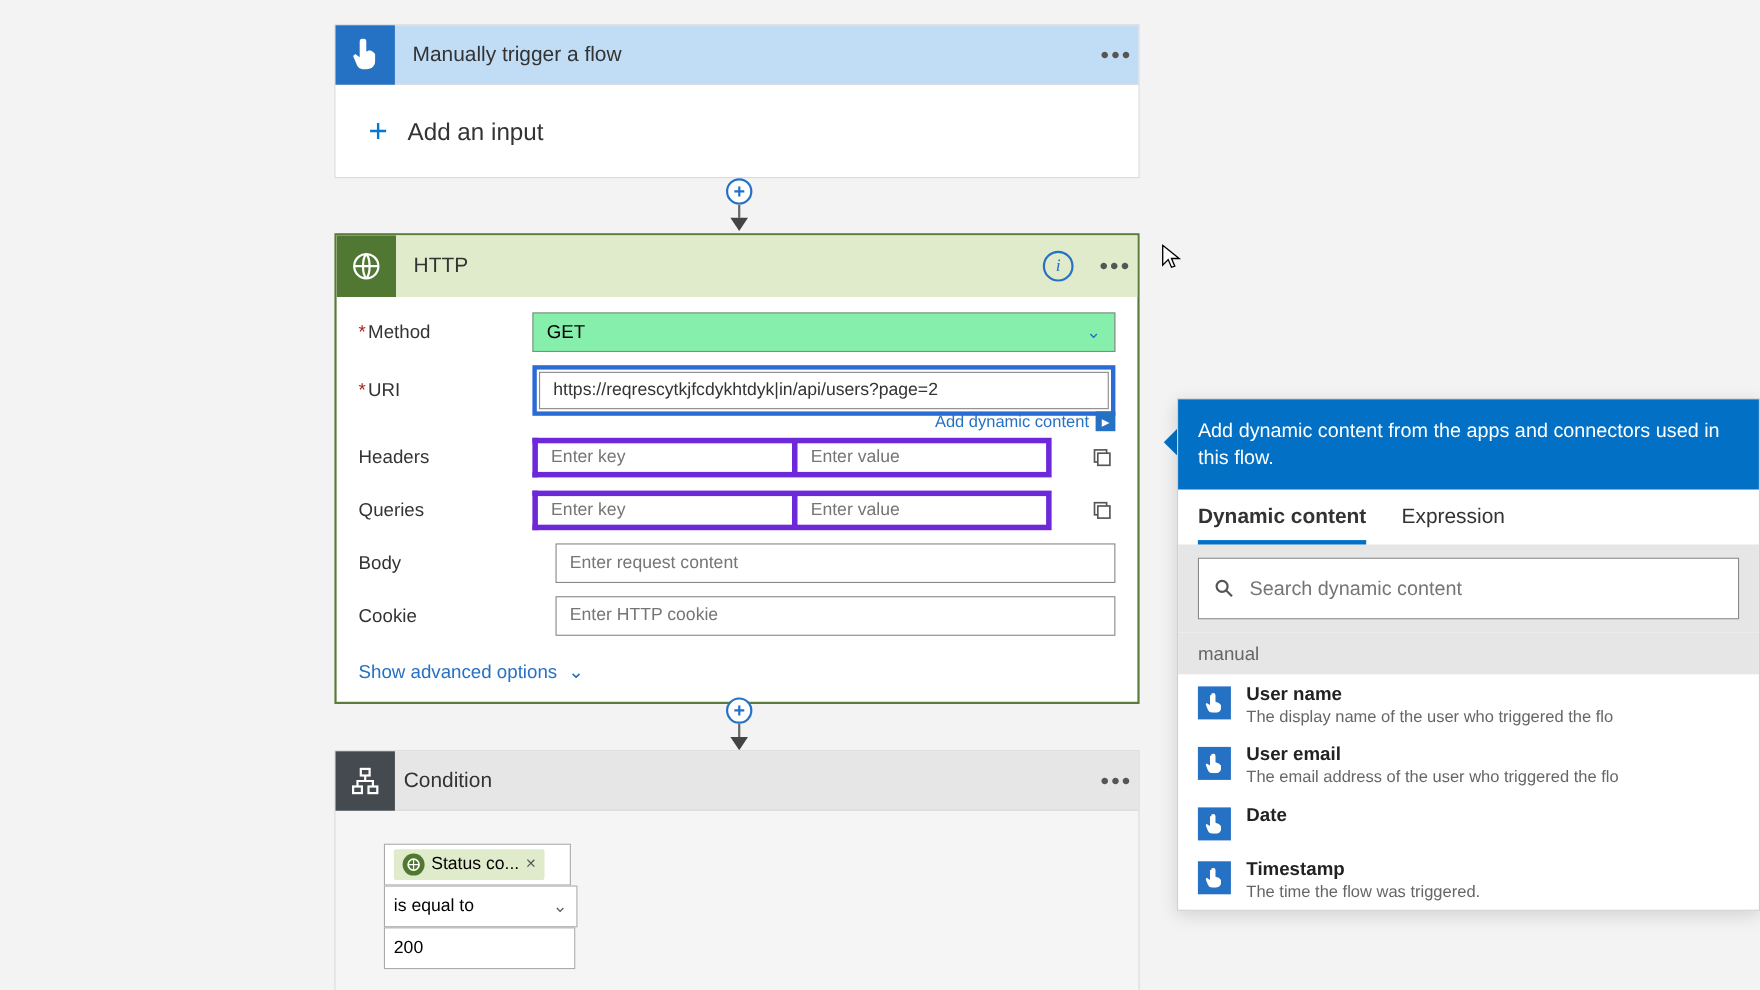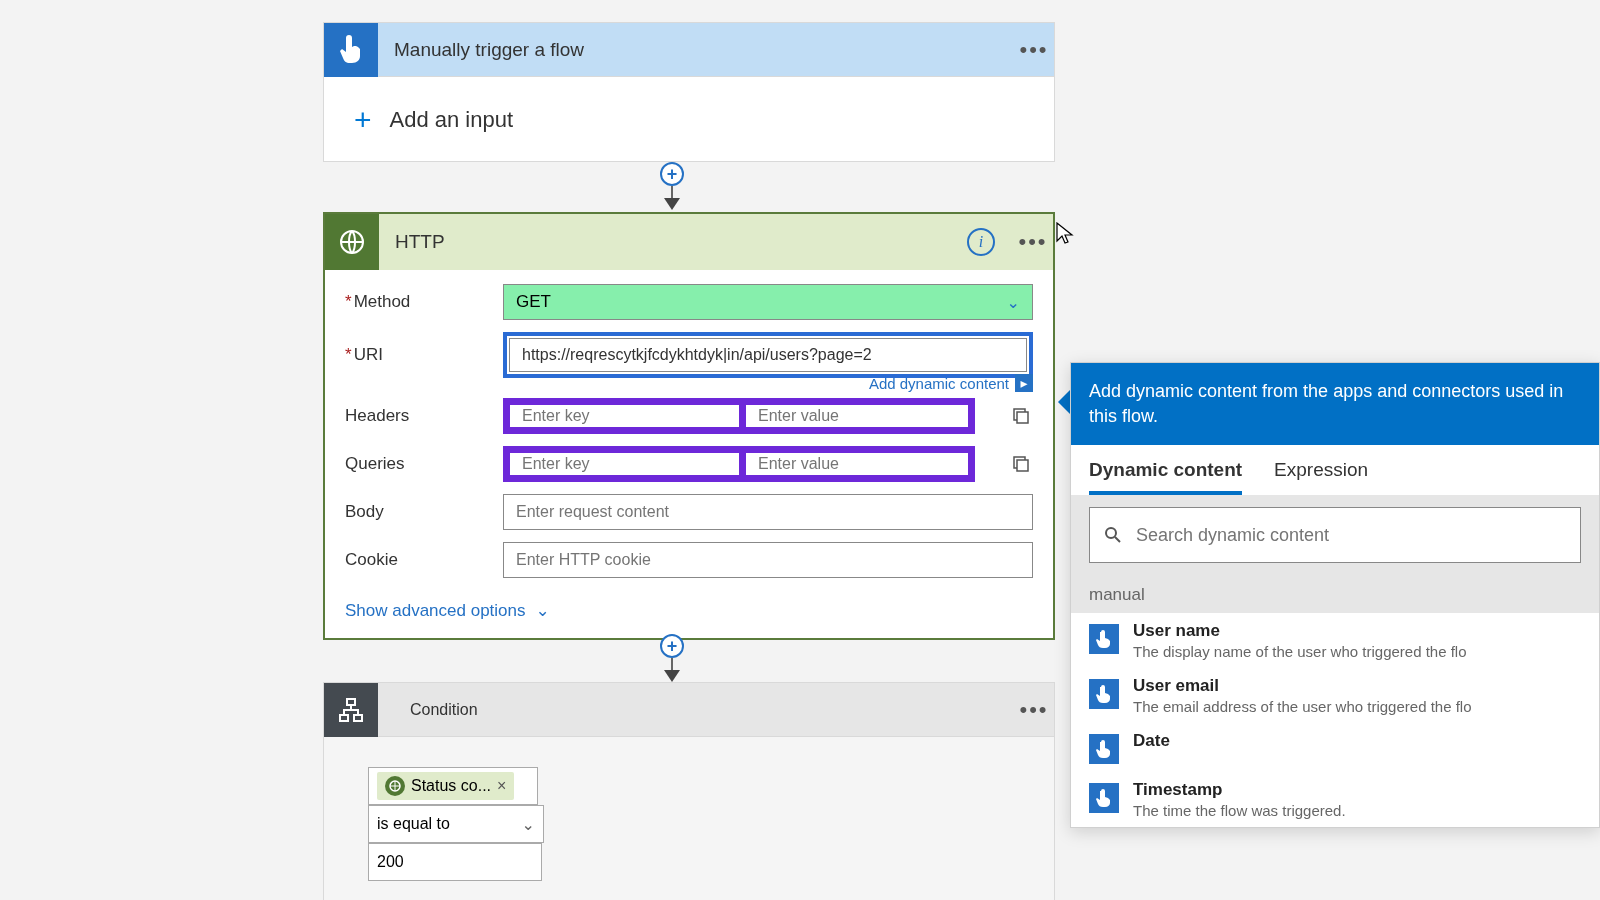--- a/index.html
+++ b/index.html
@@ -4,21 +4,21 @@
 <style>
   * { box-sizing: border-box; margin: 0; padding: 0; font-family: "Segoe UI", Arial, sans-serif; }
   body { background: #f3f3f3; width: 1600px; height: 900px; overflow: hidden; position: relative; }
   .canvas { position: relative; width: 100%; height: 100%; }
 
   .card {
     position: absolute;
     background: #fff;
     border: 1px solid #d9d9d9;
     width: 732px;
-    left: 323px;
+    left: 304px;
   }
 
   
   .trigger-card { top: 22px; height: 140px; }
   .trigger-header {
     height: 54px; display: flex; align-items: center;
     background: #c1ddf5; border-bottom: 1px solid #d9d9d9;
   }
   .trigger-icon {
     width: 54px; height: 54px; background: #2571c4;
@@ -75,40 +75,40 @@
   .uri-wrap { flex: 1; border: 4px solid #2a6bd4; padding: 2px; }
   .text-input {
     width: 100%; height: 34px; border: 1px solid #888; padding: 0 12px;
     font-size: 16px; color: #333; outline: none;
   }
   .dyn-link-row { display: flex; justify-content: flex-end; margin: -6px 0 6px 0; }
   .dyn-link { color: #2571c4; font-size: 15px; cursor: pointer; display: flex; align-items: center; gap: 6px; }
   .dyn-link .badge { background: #2571c4; color: #fff; width: 18px; height: 18px; font-size: 14px; display: flex; align-items: center; justify-content: center; }
 
   .kv-key, .kv-val {
-    height: 36px; border: 7px solid #6d28d9; padding: 0 12px; font-size: 16px;
+    height: 36px; border: 5px solid #6d28d9; padding: 0 12px; font-size: 16px;
     color: #777; outline: none; background: #fff;
   }
   .kv-key { width: 236px; border-right: none; }
   .kv-val { width: 236px; }
   .copy-icon-kv { margin-left: 36px; cursor: pointer; }
 
   .full-input {
     flex: 1; height: 36px; border: 1px solid #888; padding: 0 12px;
-    font-size: 16px; color: #777; outline: none; background: #fff;
+    font-size: 16px; color: #777; outline: none; background: #fff; margin-left: 21px;
   }
 
   .adv-row { padding: 10px 0 18px 0; }
   .adv-link { color: #2571c4; font-size: 17px; cursor: pointer; display: inline-flex; align-items: center; gap: 10px; }
 
   
   .cond-card { top: 682px; height: 220px; background: #f5f5f5; }
   .cond-header { height: 54px; display: flex; align-items: center; background: #e6e6e6; border-bottom: 1px solid #d9d9d9; }
   .cond-icon { width: 54px; height: 54px; background: #444a50; display: flex; align-items: center; justify-content: center; }
-  .cond-title { margin-left: 32px; font-size: 16px; color: #333; flex: 1; }
+  .cond-title { margin-left: 8px; font-size: 19px; color: #333; flex: 1; }
 
   .cond-body { padding: 30px 0 0 44px; display: flex; gap: 0; flex-direction: column; }
   .pill {
     height: 38px; border: 1px solid #aaa; background: #fff; display: flex; align-items: center;
     padding: 0 8px; font-size: 16px;
   }
   .pill.status { width: 170px; gap: 8px; }
   .pill.status .tok {
     display: flex; align-items: center; gap: 6px;
     background: #e0ebcb; height: 28px; padding: 0 8px; border-radius: 2px;

